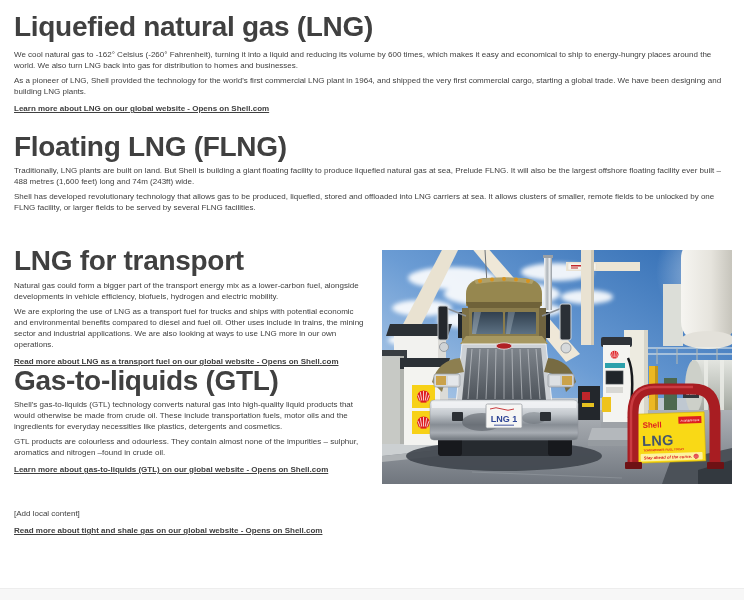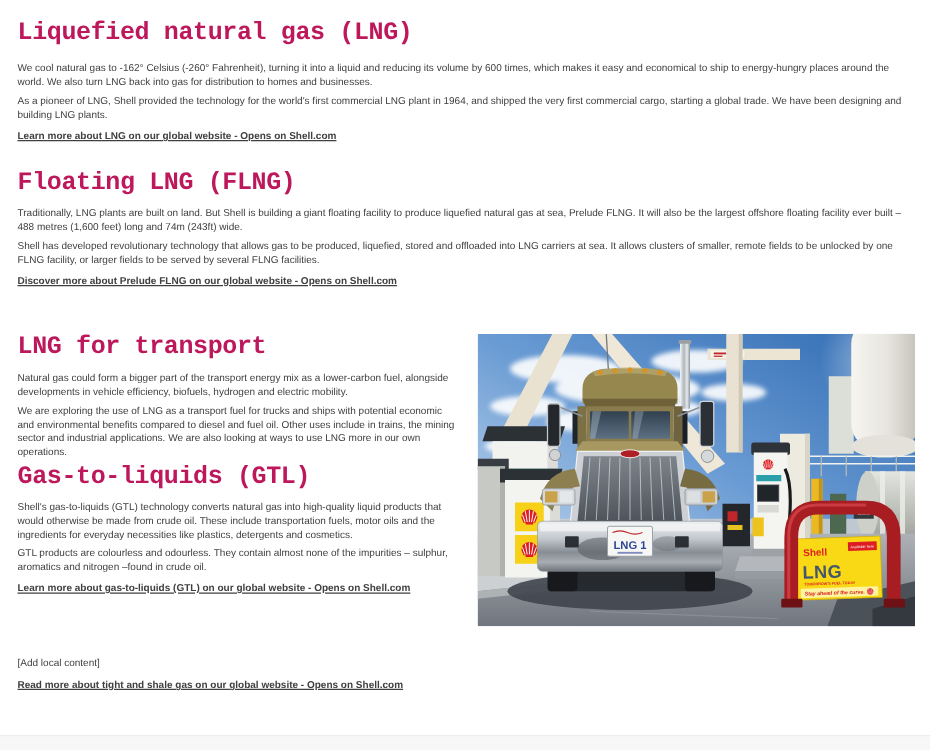--- a/index.html
+++ b/index.html
@@ -5,22 +5,22 @@
   * { box-sizing: border-box; }
   html,body { margin:0; padding:0; }
   body {
     width:744px; height:600px; position:relative; overflow:hidden;
     background:#ffffff;
     font-family:"Liberation Sans", sans-serif;
     color:#404040;
   }
   .content { padding:16px 14px 0 14px; }
   h2 {
-    font-size:20px; line-height:21px; font-weight:700;
-    letter-spacing:-0.3px; color:#be185d; margin:22px 0 8px 0;font-family:Liberation Mono, monospace;
+    font-size:28px; line-height:21px; font-weight:700;
+    letter-spacing:-0.3px; color:#404040; margin:22px 0 8px 0;
   }
   .sec-first h2 { margin-top:0; margin-bottom:12px; }
   p.body {
     font-size:8px; line-height:11px; margin:0 0 4px 0; color:#404040;
   }
   a.weblink {
     display:block; font-size:8px; line-height:11px; font-weight:700;
     color:#404040; text-decoration:underline; margin:6px 0 0 0; cursor:pointer;
   }
   .cols { display:flex; gap:16px; margin-top:37px; align-items:flex-start; }
@@ -44,30 +44,30 @@
     <h2>Liquefied natural gas (LNG)</h2>
     <p class="body">We cool natural gas to -162° Celsius (-260° Fahrenheit), turning it into a liquid and reducing its volume by 600 times, which makes it easy and economical to ship to energy-hungry places around the world. We also turn LNG back into gas for distribution to homes and businesses.</p>
     <p class="body">As a pioneer of LNG, Shell provided the technology for the world's first commercial LNG plant in 1964, and shipped the very first commercial cargo, starting a global trade. We have been designing and building LNG plants.</p>
     <a class="weblink">Learn more about LNG on our global website - Opens on Shell.com</a>
   </section>
 
   <section>
     <h2>Floating LNG (FLNG)</h2>
     <p class="body">Traditionally, LNG plants are built on land. But Shell is building a giant floating facility to produce liquefied natural gas at sea, Prelude FLNG. It will also be the largest offshore floating facility ever built – 488 metres (1,600 feet) long and 74m (243ft) wide.</p>
     <p class="body">Shell has developed revolutionary technology that allows gas to be produced, liquefied, stored and offloaded into LNG carriers at sea. It allows clusters of smaller, remote fields to be unlocked by one FLNG facility, or larger fields to be served by several FLNG facilities.</p>
-    <a class="weblink">Discover more about Prelude FLNG on our global website - Opens on Shell.com</a>
   </section>
 
   <div class="cols">
     <div class="col-left">
 
       <section>
         <h2 class="first">LNG for transport</h2>
         <p class="body">Natural gas could form a bigger part of the transport energy mix as a lower-carbon fuel, alongside developments in vehicle efficiency, biofuels, hydrogen and electric mobility.</p>
         <p class="body">We are exploring the use of LNG as a transport fuel for trucks and ships with potential economic and environmental benefits compared to diesel and fuel oil. Other uses include in trains, the mining sector and industrial applications. We are also looking at ways to use LNG more in our own operations.</p>
+        <a class="weblink">Read more about LNG as a transport fuel on our global website - Opens on Shell.com</a>
       </section>
 
       <section>
         <h2 class="second">Gas-to-liquids (GTL)</h2>
         <p class="body">Shell's gas-to-liquids (GTL) technology converts natural gas  into high-quality liquid products that would otherwise be made from crude oil. These include transportation fuels, motor oils and the ingredients for everyday necessities like plastics, detergents and cosmetics.</p>
         <p class="body">GTL products are colourless and odourless. They contain almost none of the impurities – sulphur, aromatics and nitrogen –found in crude oil.</p>
         <a class="weblink">Learn more about gas-to-liquids (GTL) on our global website - Opens on Shell.com</a>
       </section>
 
     </div>

